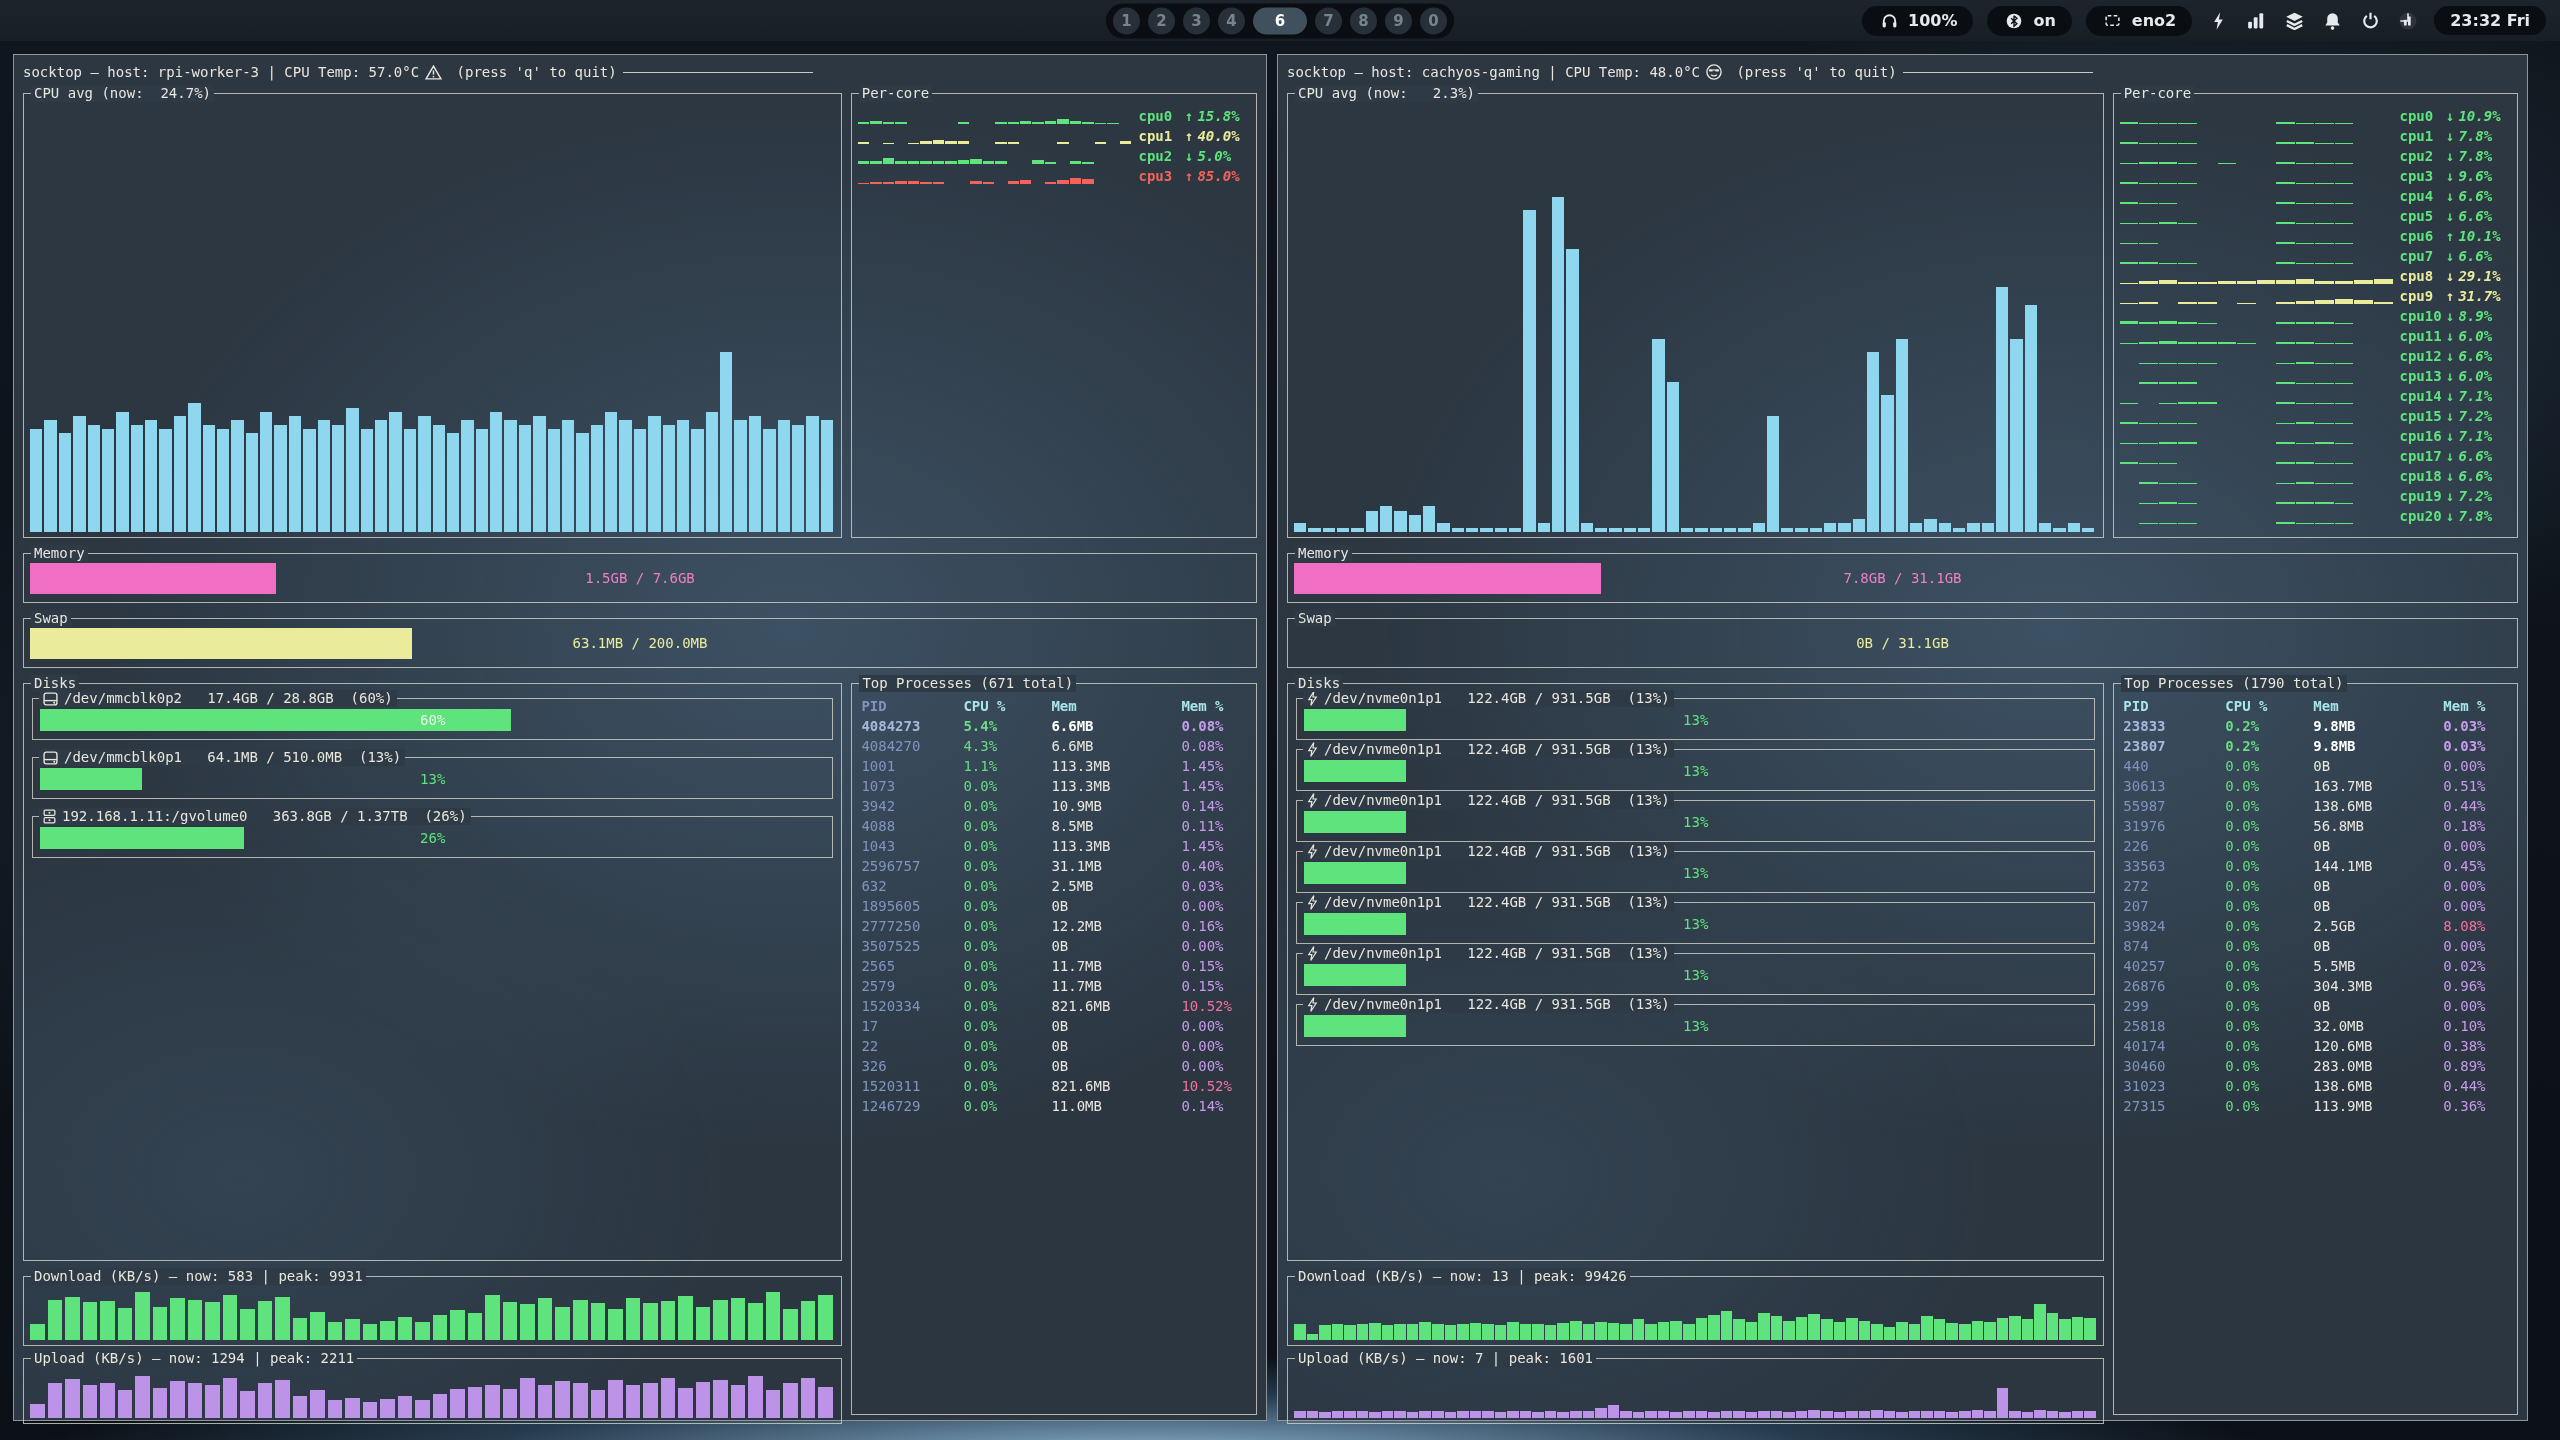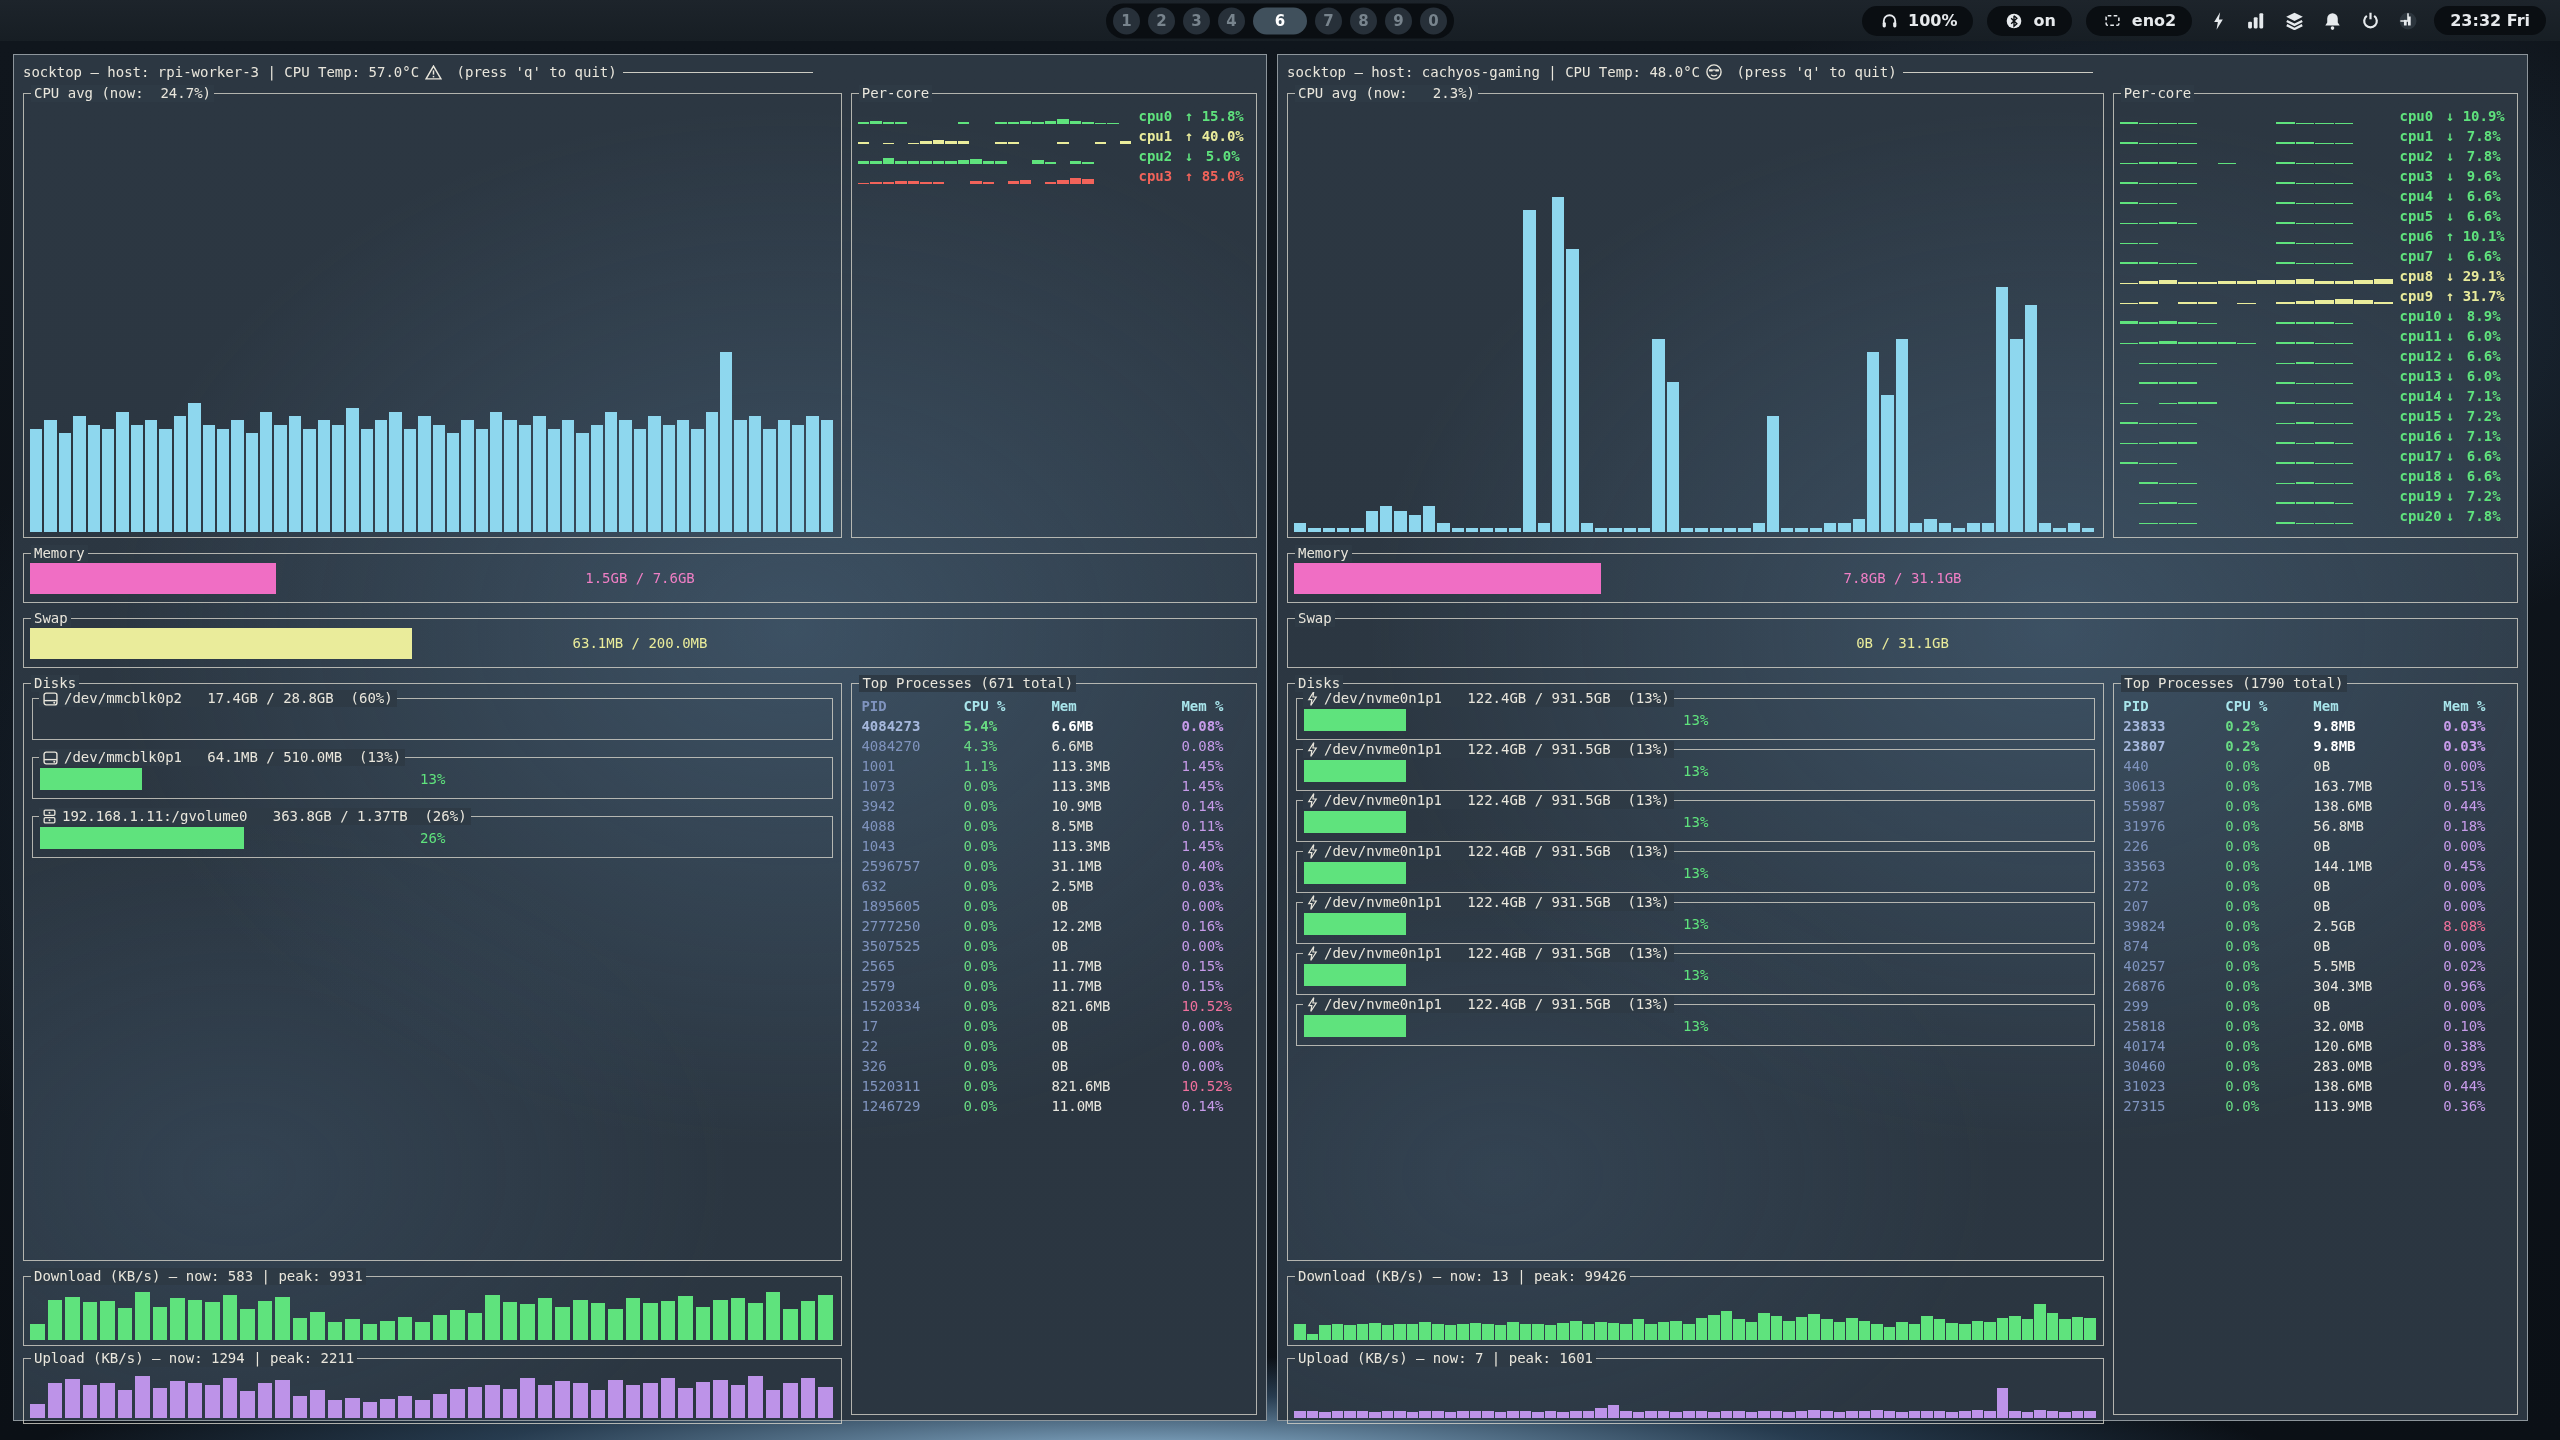--- a/index.html
+++ b/index.html
@@ -96,21 +96,21 @@
   .dlabel.onbar { color:#eafaf0; }
   .dlabel.onyellow { color:#b9bc6a; }
 
   
   .cores { position:absolute; left:6px; right:8px; top:12px; }
   .core-row { display:flex; align-items:center; height:20px; font-weight:bold; }
   .core-spark { flex:1; height:15px; display:flex; align-items:flex-end; margin-right:6px; overflow:hidden; }
   .core-spark .bar { flex:1; margin-right:1px; }
   .core-row .cname { width:5ch; text-align:left; }
   .core-row .carrow { width:2ch; text-align:center; }
-  .core-row .cval { width:6ch; text-align:center; }
+  .core-row .cval { width:6ch; text-align:left;font-style:italic; }
   .core-row.green { color:var(--green); } .core-row.green .bar { background:var(--green); }
   .core-row.yellow { color:var(--yellow); } .core-row.yellow .bar { background:var(--yellow); }
   .core-row.red { color:var(--red); } .core-row.red .bar { background:var(--red); }
 
   
   .prow { display:grid; grid-template-columns:102px 88px 130px auto; padding:0 9px;
     height:20px; line-height:20px; font-size:14px; }
   .prow.head { color:var(--header); font-weight:bold; }
   .prow .pid { color:var(--pid); }
   .prow .cpu { color:var(--green2); }
@@ -455,20 +455,26 @@
         <div class="panel disks-panel disks-l mb16">
           <span class="ptitle">Disks</span>
           <div>
 
               <div class="dbox disk">
                 <span class="dtitle"><svg class="ic-disk" width="15" height="14" viewBox="0 0 14 13">
                     <rect x="1" y="1" width="12" height="11" rx="2" fill="none" stroke="#e9e6dc" stroke-width="1.3"></rect>
                     <line x1="1" y1="8" x2="13" y2="8" stroke="#e9e6dc" stroke-width="1.3"></line>
                     <circle cx="10.5" cy="10" r="0.9" fill="#e9e6dc"></circle>
                   </svg><span>/dev/mmcblk0p2   17.4GB / 28.8GB  (60%)</span></span>
+                <div class="dtrack">
+                  <div class="dfill green" style="width: 60%;"></div>
+                  <div class="dlabel onbar">
+                    <span>60%</span>
+                  </div>
+                </div>
               </div>
 
               <div class="dbox disk">
                 <span class="dtitle"><svg class="ic-disk" width="15" height="14" viewBox="0 0 14 13">
                     <rect x="1" y="1" width="12" height="11" rx="2" fill="none" stroke="#e9e6dc" stroke-width="1.3"></rect>
                     <line x1="1" y1="8" x2="13" y2="8" stroke="#e9e6dc" stroke-width="1.3"></line>
                     <circle cx="10.5" cy="10" r="0.9" fill="#e9e6dc"></circle>
                   </svg><span>/dev/mmcblk0p1   64.1MB / 510.0MB  (13%)</span></span>
                 <div class="dtrack">
                   <div class="dfill green" style="width: 13%;"></div>

